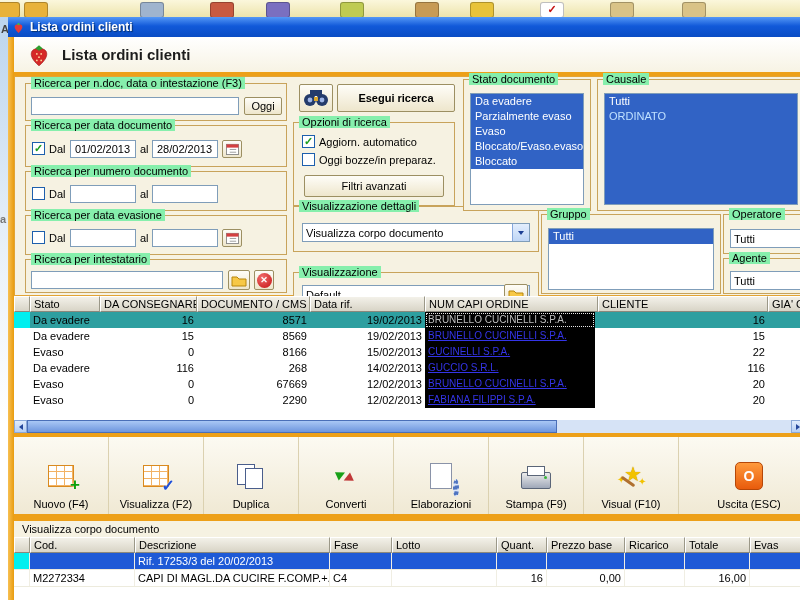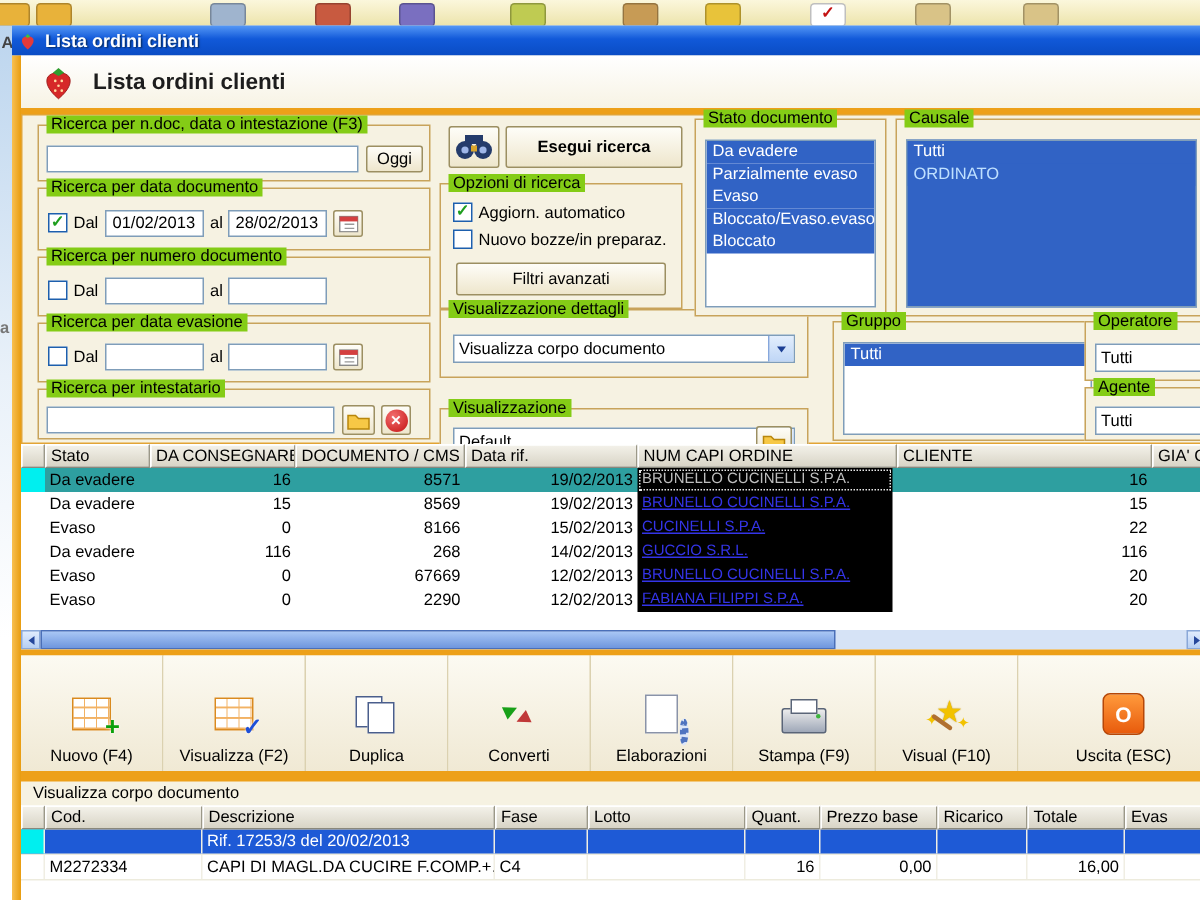--- a/index.html
+++ b/index.html
@@ -18,21 +18,21 @@
     display:flex;align-items:center;gap:5px;padding:0 4px;box-sizing:border-box}
   .titletext{color:#fff;font-weight:bold;font-size:12px;text-shadow:1px 1px 1px #06306E;white-space:nowrap}
   .goldedge{position:absolute;left:0;top:20px;width:6px;height:580px;background:linear-gradient(90deg,#F8C052,#E89C10)}
   .appheader{position:absolute;left:6px;top:20px;width:806px;height:39px;
     background:linear-gradient(#FFFFFF,#F7F3E4);border-bottom:4px solid #EDA019;box-sizing:border-box;
     display:flex;align-items:center;gap:10px;padding-left:12px}
   .apptitle{font-size:15px;font-weight:bold;color:#1d1d1d}
   
   .searcharea{position:absolute;left:6px;top:59px;width:806px;height:220px;background:#F6F2E2;border:1px solid #E2A435;box-sizing:border-box}
   .panel{position:absolute;border:1px solid #C8A35B;background:#F6F2E2;box-sizing:border-box}
-  .plabel{position:absolute;top:-7px;left:5px;background:#84cc16;padding:0 3px;line-height:12px;white-space:nowrap;font-size:11px}
+  .plabel{position:absolute;top:-7px;left:5px;background:#86efac;padding:0 3px;line-height:12px;white-space:nowrap;font-size:11px}
   .tbox{position:absolute;background:#fff;border:1px solid #7F9DB9;font:11px "Liberation Sans",sans-serif;padding:0 4px;box-sizing:border-box;height:18px}
   .btn{position:absolute;background:linear-gradient(#FEFDF8,#EEE6CC);border:1px solid #9C8F62;border-radius:2px;font-size:11px;
     display:flex;align-items:center;justify-content:center;box-sizing:border-box;cursor:default;white-space:nowrap}
   .cb{position:absolute;width:13px;height:13px;background:#fff;border:1px solid #1D5FAD;box-sizing:border-box;text-align:center;line-height:10px}
   .cb .mk{color:#1E9E1E;font-weight:bold;font-size:11px}
   .lbl{position:absolute;white-space:nowrap}
   .listbox{position:absolute;background:#fff;border:1px solid #7F9DB9;overflow:hidden;box-sizing:border-box}
   .li{height:15px;line-height:15px;padding:0 4px;white-space:nowrap}
   .li.sel{background:#3163C5;color:#fff}
   .listbox.allblue{background:#3163C5}
@@ -228,21 +228,21 @@
           <rect x="11" y="8" width="4" height="4" fill="#D9A52C"></rect>
         </svg>
       </div>
       <div class="btn" style="left:322px;top:7px;width:118px;height:28px;font-weight:bold">Esegui ricerca</div>
 
       <div class="panel" style="left:278px;top:45px;width:162px;height:84px">
         <span class="plabel">Opzioni di ricerca</span>
         <span class="cb" style="left:8px;top:12px"><span class="mk">✓</span></span>
         <span class="lbl" style="left:25px;top:13px">Aggiorn. automatico</span>
         <span class="cb" style="left:8px;top:30px"></span>
-        <span class="lbl" style="left:25px;top:31px">Nuovo bozze/in preparaz.</span>
+        <span class="lbl" style="left:25px;top:31px">Oggi bozze/in preparaz.</span>
         <div class="btn" style="left:10px;top:52px;width:140px;height:22px">Filtri avanzati</div>
       </div>
 
       <div class="panel" style="left:278px;top:129px;width:246px;height:46px">
         <span class="plabel">Visualizzazione dettagli</span>
         <div class="combo" style="left:8px;top:16px;width:228px">
           <span class="val">Visualizza corpo documento</span>
           <span class="cbtn">
               <span class="darr"></span>
             </span>
@@ -276,21 +276,21 @@
       </div>
 
       <div class="panel" style="left:582px;top:2px;width:208px;height:132px">
         <span class="plabel">Causale</span>
         <div class="listbox allblue" style="left:6px;top:13px;width:194px;height:112px">
           <div class="li sel">Tutti</div>
           <div class="li sel lite">ORDINATO</div>
         </div>
       </div>
 
-      <div class="panel" style="left:540px;top:137px;width:180px;height:80px">
+      <div class="panel" style="left:526px;top:137px;width:180px;height:80px">
         <span class="plabel">Gruppo</span>
         <div class="listbox" style="left:6px;top:13px;width:166px;height:62px">
           <div class="li sel">Tutti</div>
         </div>
       </div>
 
       <div class="panel" style="left:708px;top:137px;width:104px;height:40px">
         <span class="plabel">Operatore</span>
         <div class="combo" style="left:6px;top:14px;width:92px">
           <span class="val">Tutti</span>

